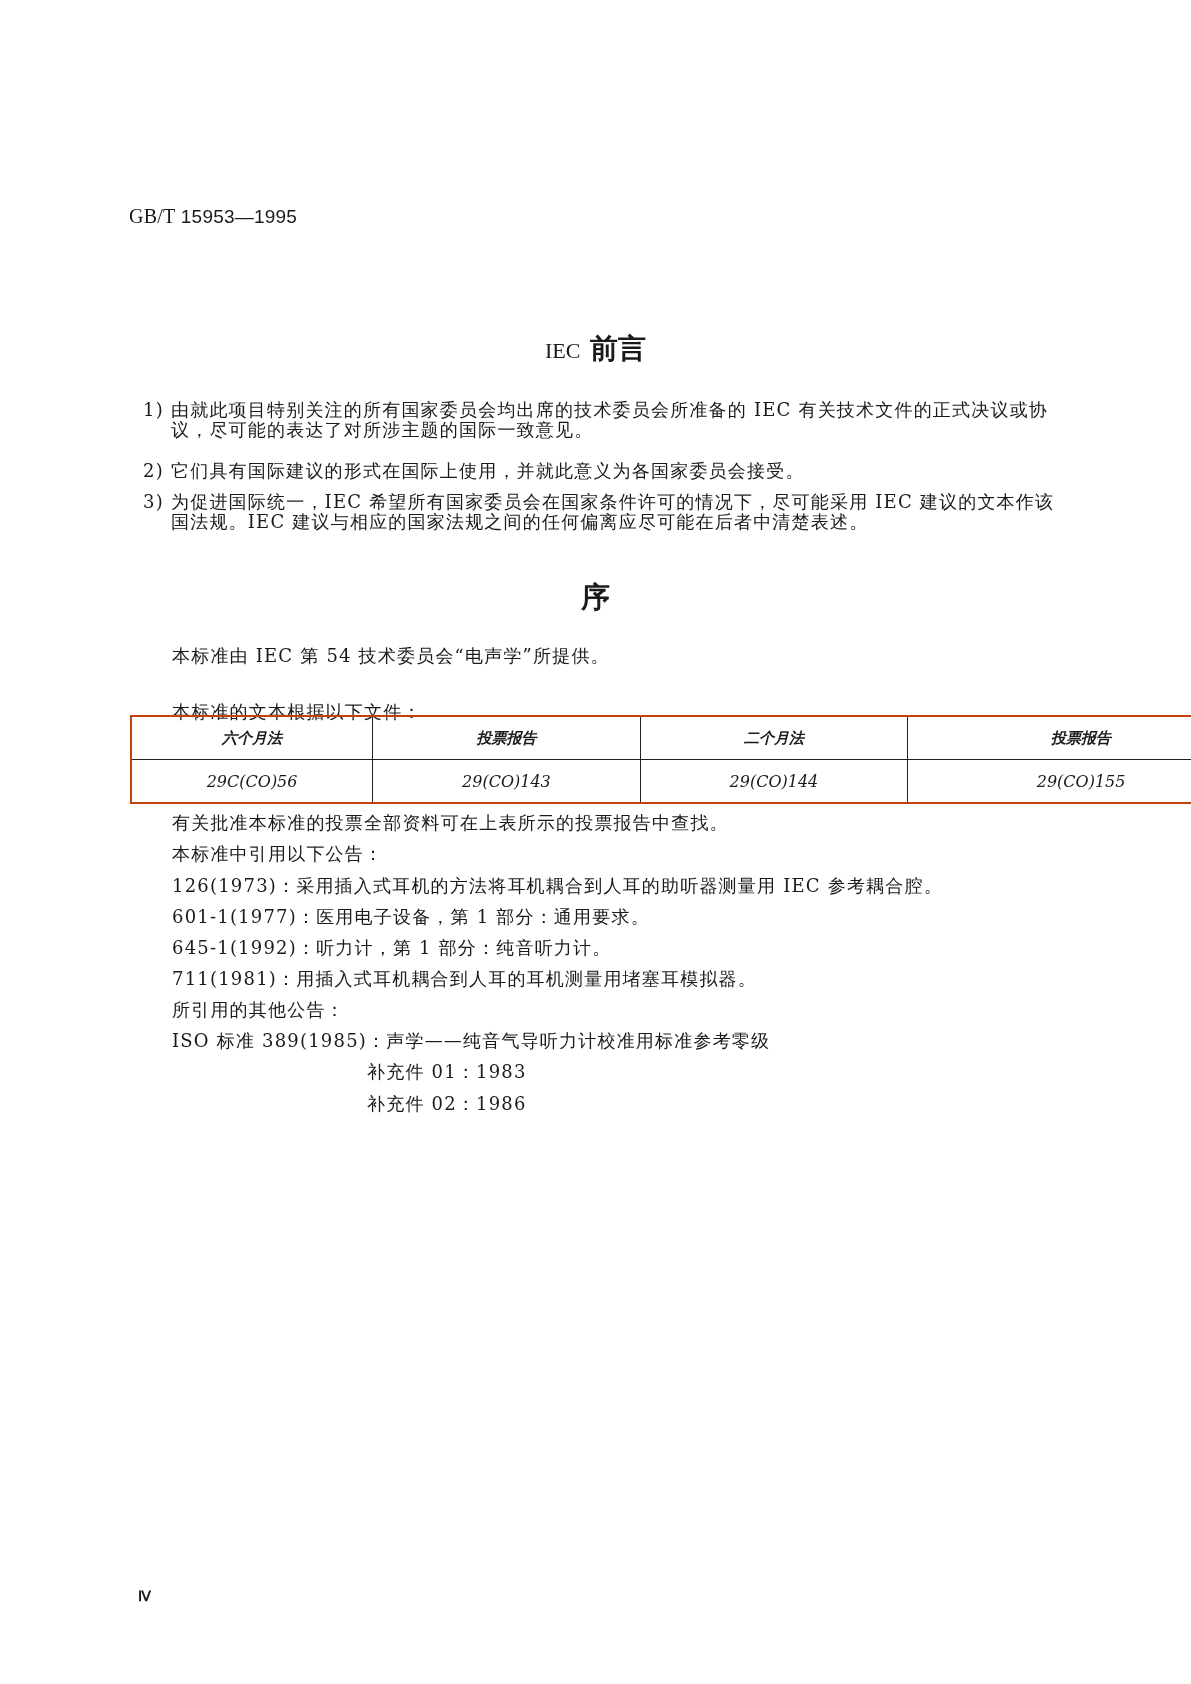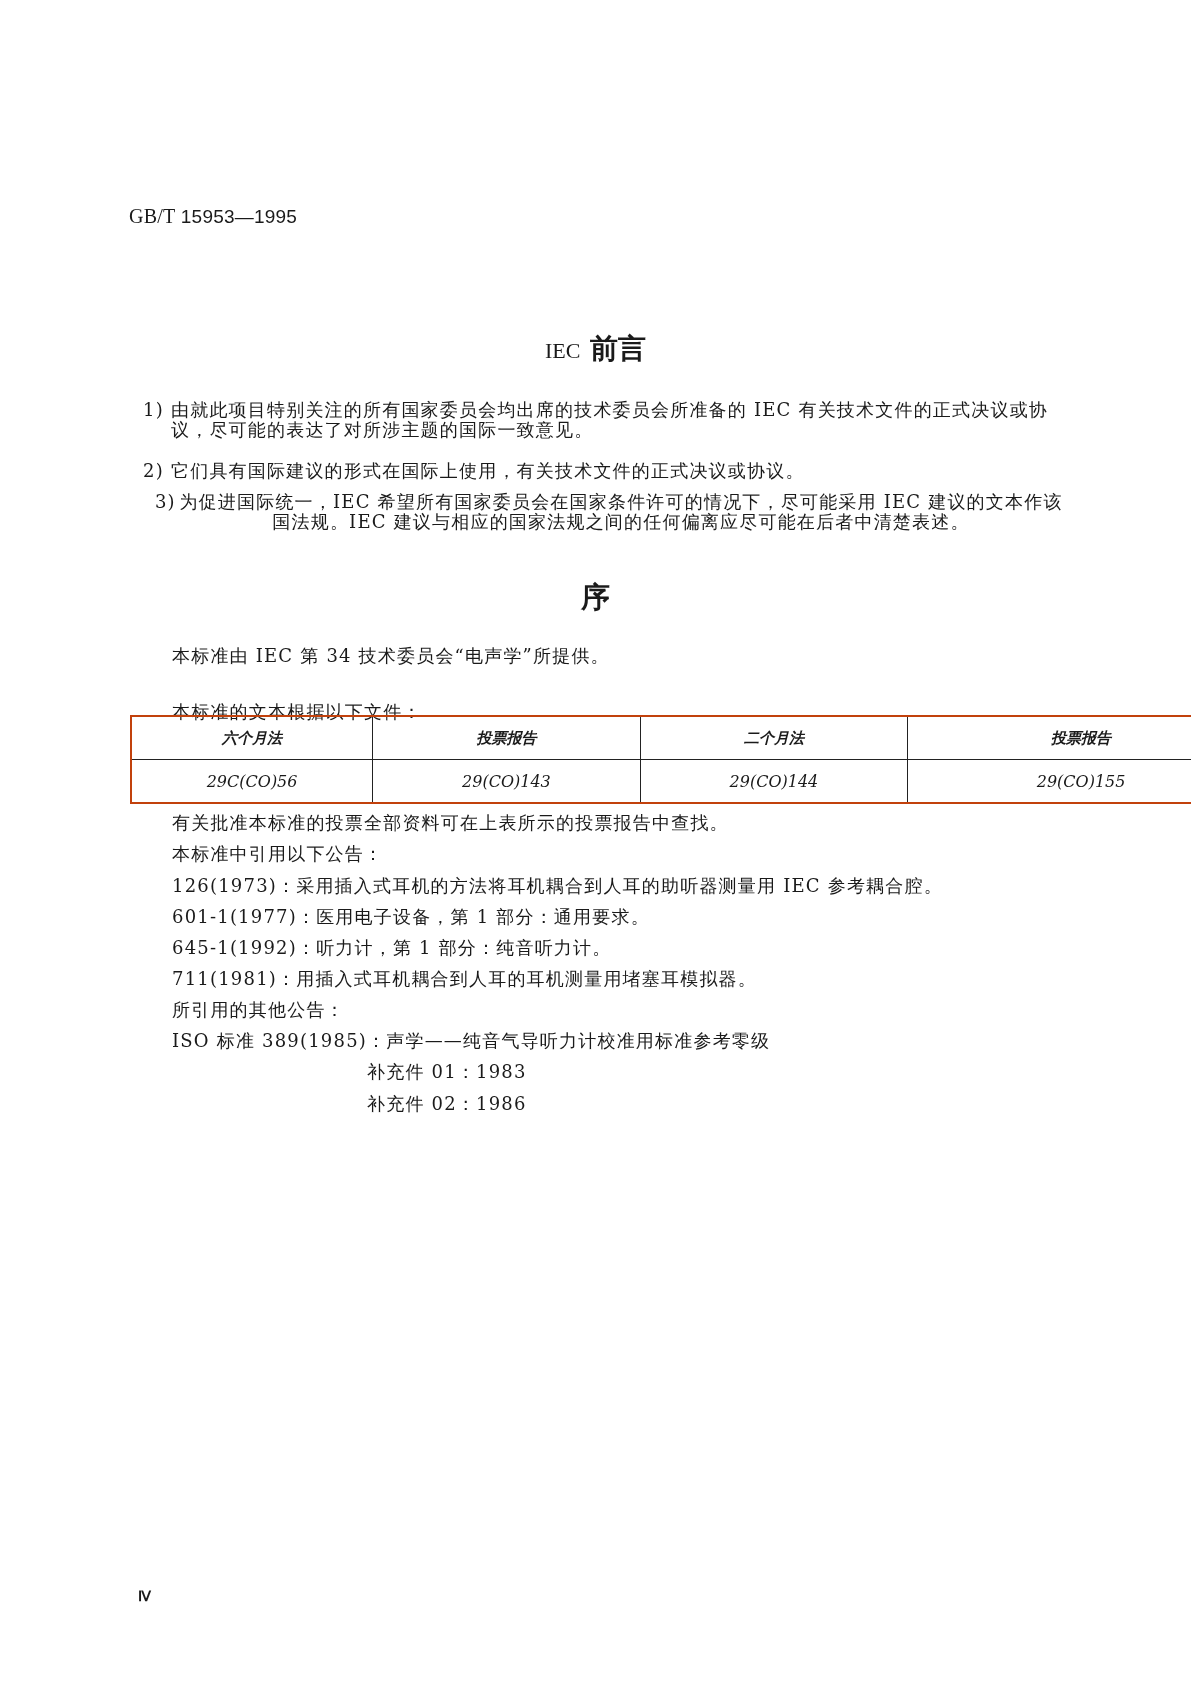--- a/index.html
+++ b/index.html
@@ -61,21 +61,21 @@
       width: 900px;
       white-space: normal;
     }
     .list-item .num {
       display: inline-block;
       width: 28px;
       margin-left: -28px;
     }
     .item1 { top: 400px; }
     .item2 { top: 461px; }
-    .item3 { top: 492px; text-align: center; }
+    .item3 { top: 492px; }
 
     .body-line {
       left: 172px;
     }
 
     table.docs {
       position: absolute;
       left: 130px;
       top: 715px;
       width: 1126px;
@@ -119,29 +119,29 @@
 
 <div class="section-title title-iec">
   <span class="latin">IEC</span>
   <span>前言</span>
 </div>
 
 <div class="para list-item item1">
   <span class="num">1)</span><span>由就此项目特别关注的所有国家委员会均出席的技术委员会所准备的 IEC 有关技术文件的正式决议或协议，尽可能的表达了对所涉主题的国际一致意见。</span>
 </div>
 <div class="para list-item item2">
-  <span class="num">2)</span><span>它们具有国际建议的形式在国际上使用，有关技术文件的正式决议或协议。</span>
+  <span class="num">2)</span><span>它们具有国际建议的形式在国际上使用，并就此意义为各国家委员会接受。</span>
 </div>
 <div class="para list-item item3">
   <span class="num">3)</span><span>为促进国际统一，IEC 希望所有国家委员会在国家条件许可的情况下，尽可能采用 IEC 建议的文本作该国法规。IEC 建议与相应的国家法规之间的任何偏离应尽可能在后者中清楚表述。</span>
 </div>
 
 <div class="section-title title-xu">序</div>
 
-<div class="para body-line" style="top:646px;">本标准由 IEC 第 34 技术委员会“电声学”所提供。</div>
+<div class="para body-line" style="top:646px;">本标准由 IEC 第 54 技术委员会“电声学”所提供。</div>
 <div class="para body-line" style="top:702px;">本标准的文本根据以下文件：</div>
 
 <table class="docs">
   <tbody>
       <tr>
     <th style="width:21.5%;">六个月法</th>
     <th style="width:23.8%;">投票报告</th>
     <th style="width:23.8%;">二个月法</th>
     <th>投票报告</th>
   </tr>

